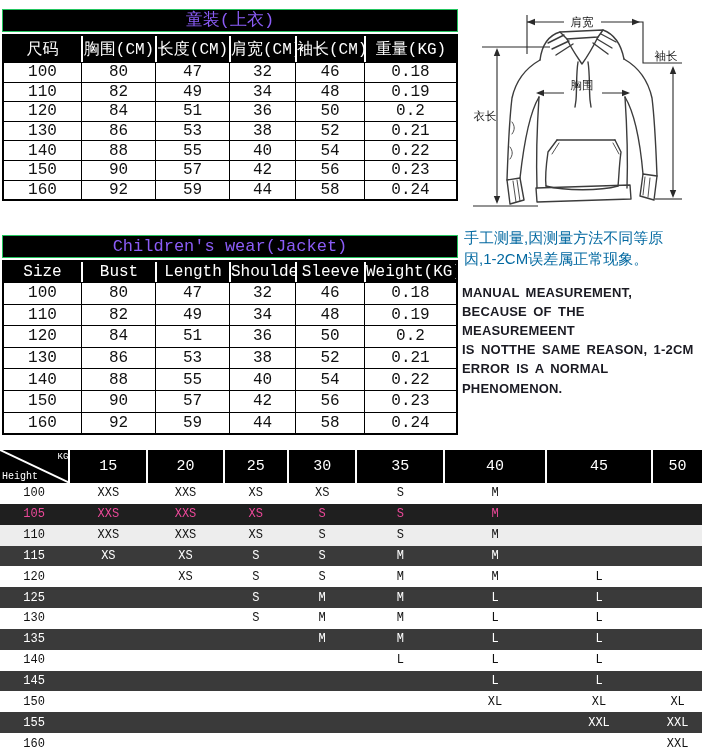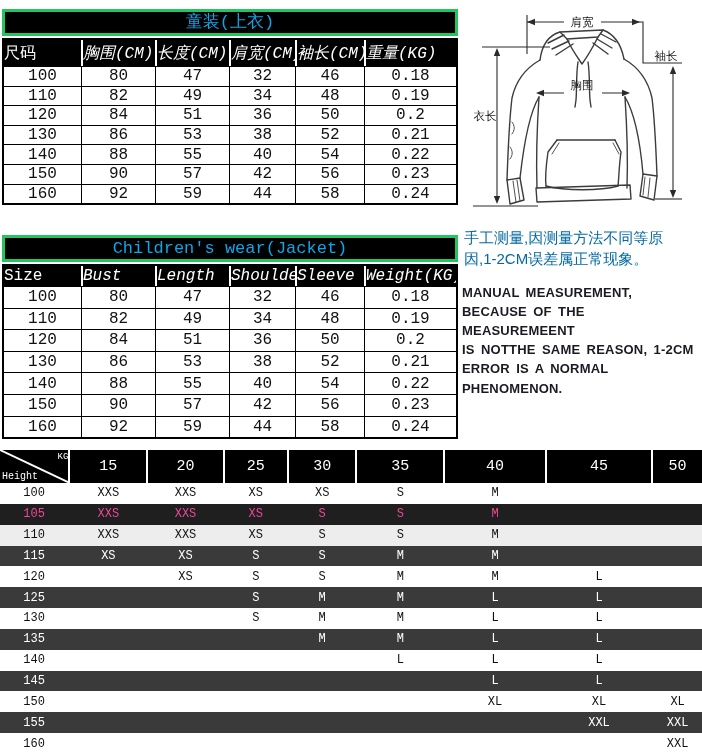--- a/index.html
+++ b/index.html
@@ -7,30 +7,30 @@
     width:702px;height:754px;position:relative;overflow:hidden;
     background:#ffffff;color:#111;
     font-family:"Liberation Mono","DejaVu Sans Mono",monospace;
   }
   .panel{position:absolute;}
 
   
   .p-table-cn{left:2px;top:9px;width:456px;}
   .p-table-en{left:2px;top:235px;width:456px;}
   .tbl-title{
-    background:#000;color:#0ea5e9;text-align:center;
+    background:#000;color:#8b5cf6;text-align:center;
     height:21px;line-height:22px;font-size:17px;margin-bottom:2px;
-    border:3px solid #22c55e;
+    border:1px solid #22c55e;
   }
   table.stable{width:100%;border-collapse:separate;border-spacing:0;border:2px solid #000;table-layout:fixed;}
   table.stable th{
     background:#000;color:#fff;font-weight:normal;font-size:16px;
-    overflow:hidden;white-space:nowrap;text-align:left;padding:0;
-  }
-  table.stable th + th{border-left:2px solid #fff;font-style:italic;}
+    overflow:hidden;white-space:nowrap;text-align:center;padding:0;
+  }
+  table.stable th + th{border-left:2px solid #fff;}
   .p-table-cn th{height:26px;}
   .p-table-en th{height:20px;}
   table.stable td{
     text-align:center;font-size:16px;padding:0;
     border-top:1.5px solid #000;background:#fff;overflow:hidden;
   }
   table.stable td + td{border-left:1.5px solid #000;}
   .p-table-cn td{height:18.6px;}
   .p-table-en td{height:20.6px;}
   col.c0{width:77px}col.c1{width:74px}col.c2{width:74px}

